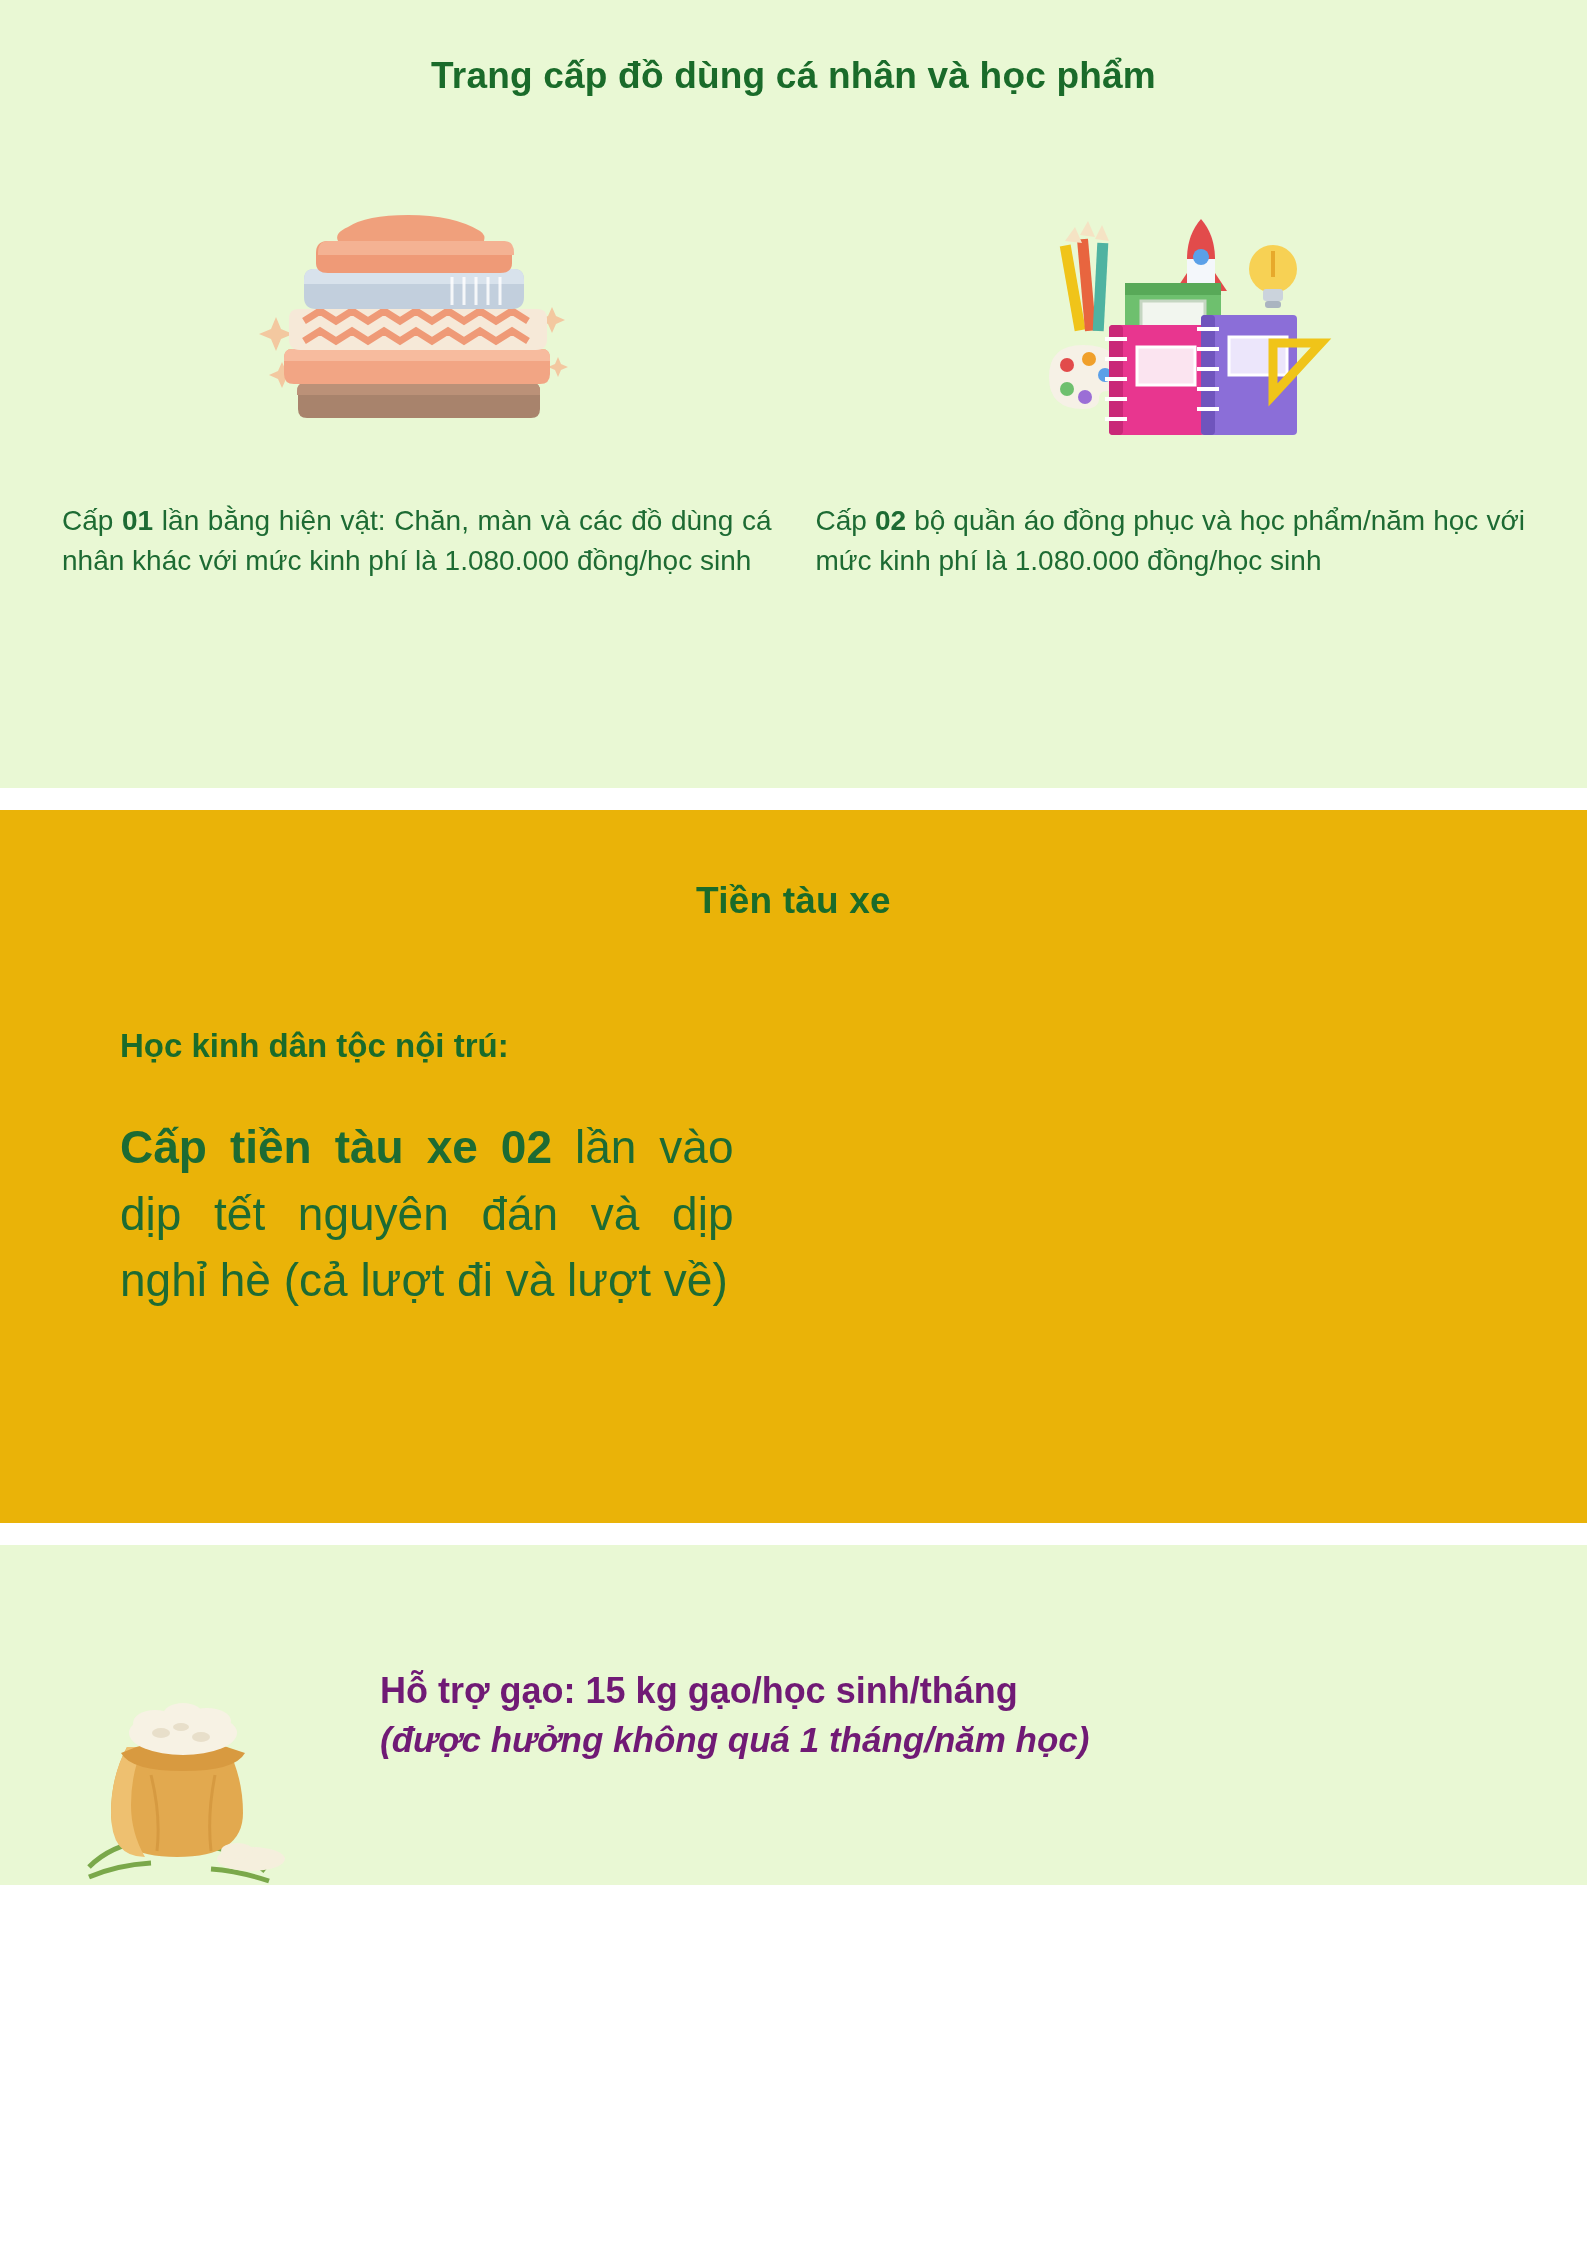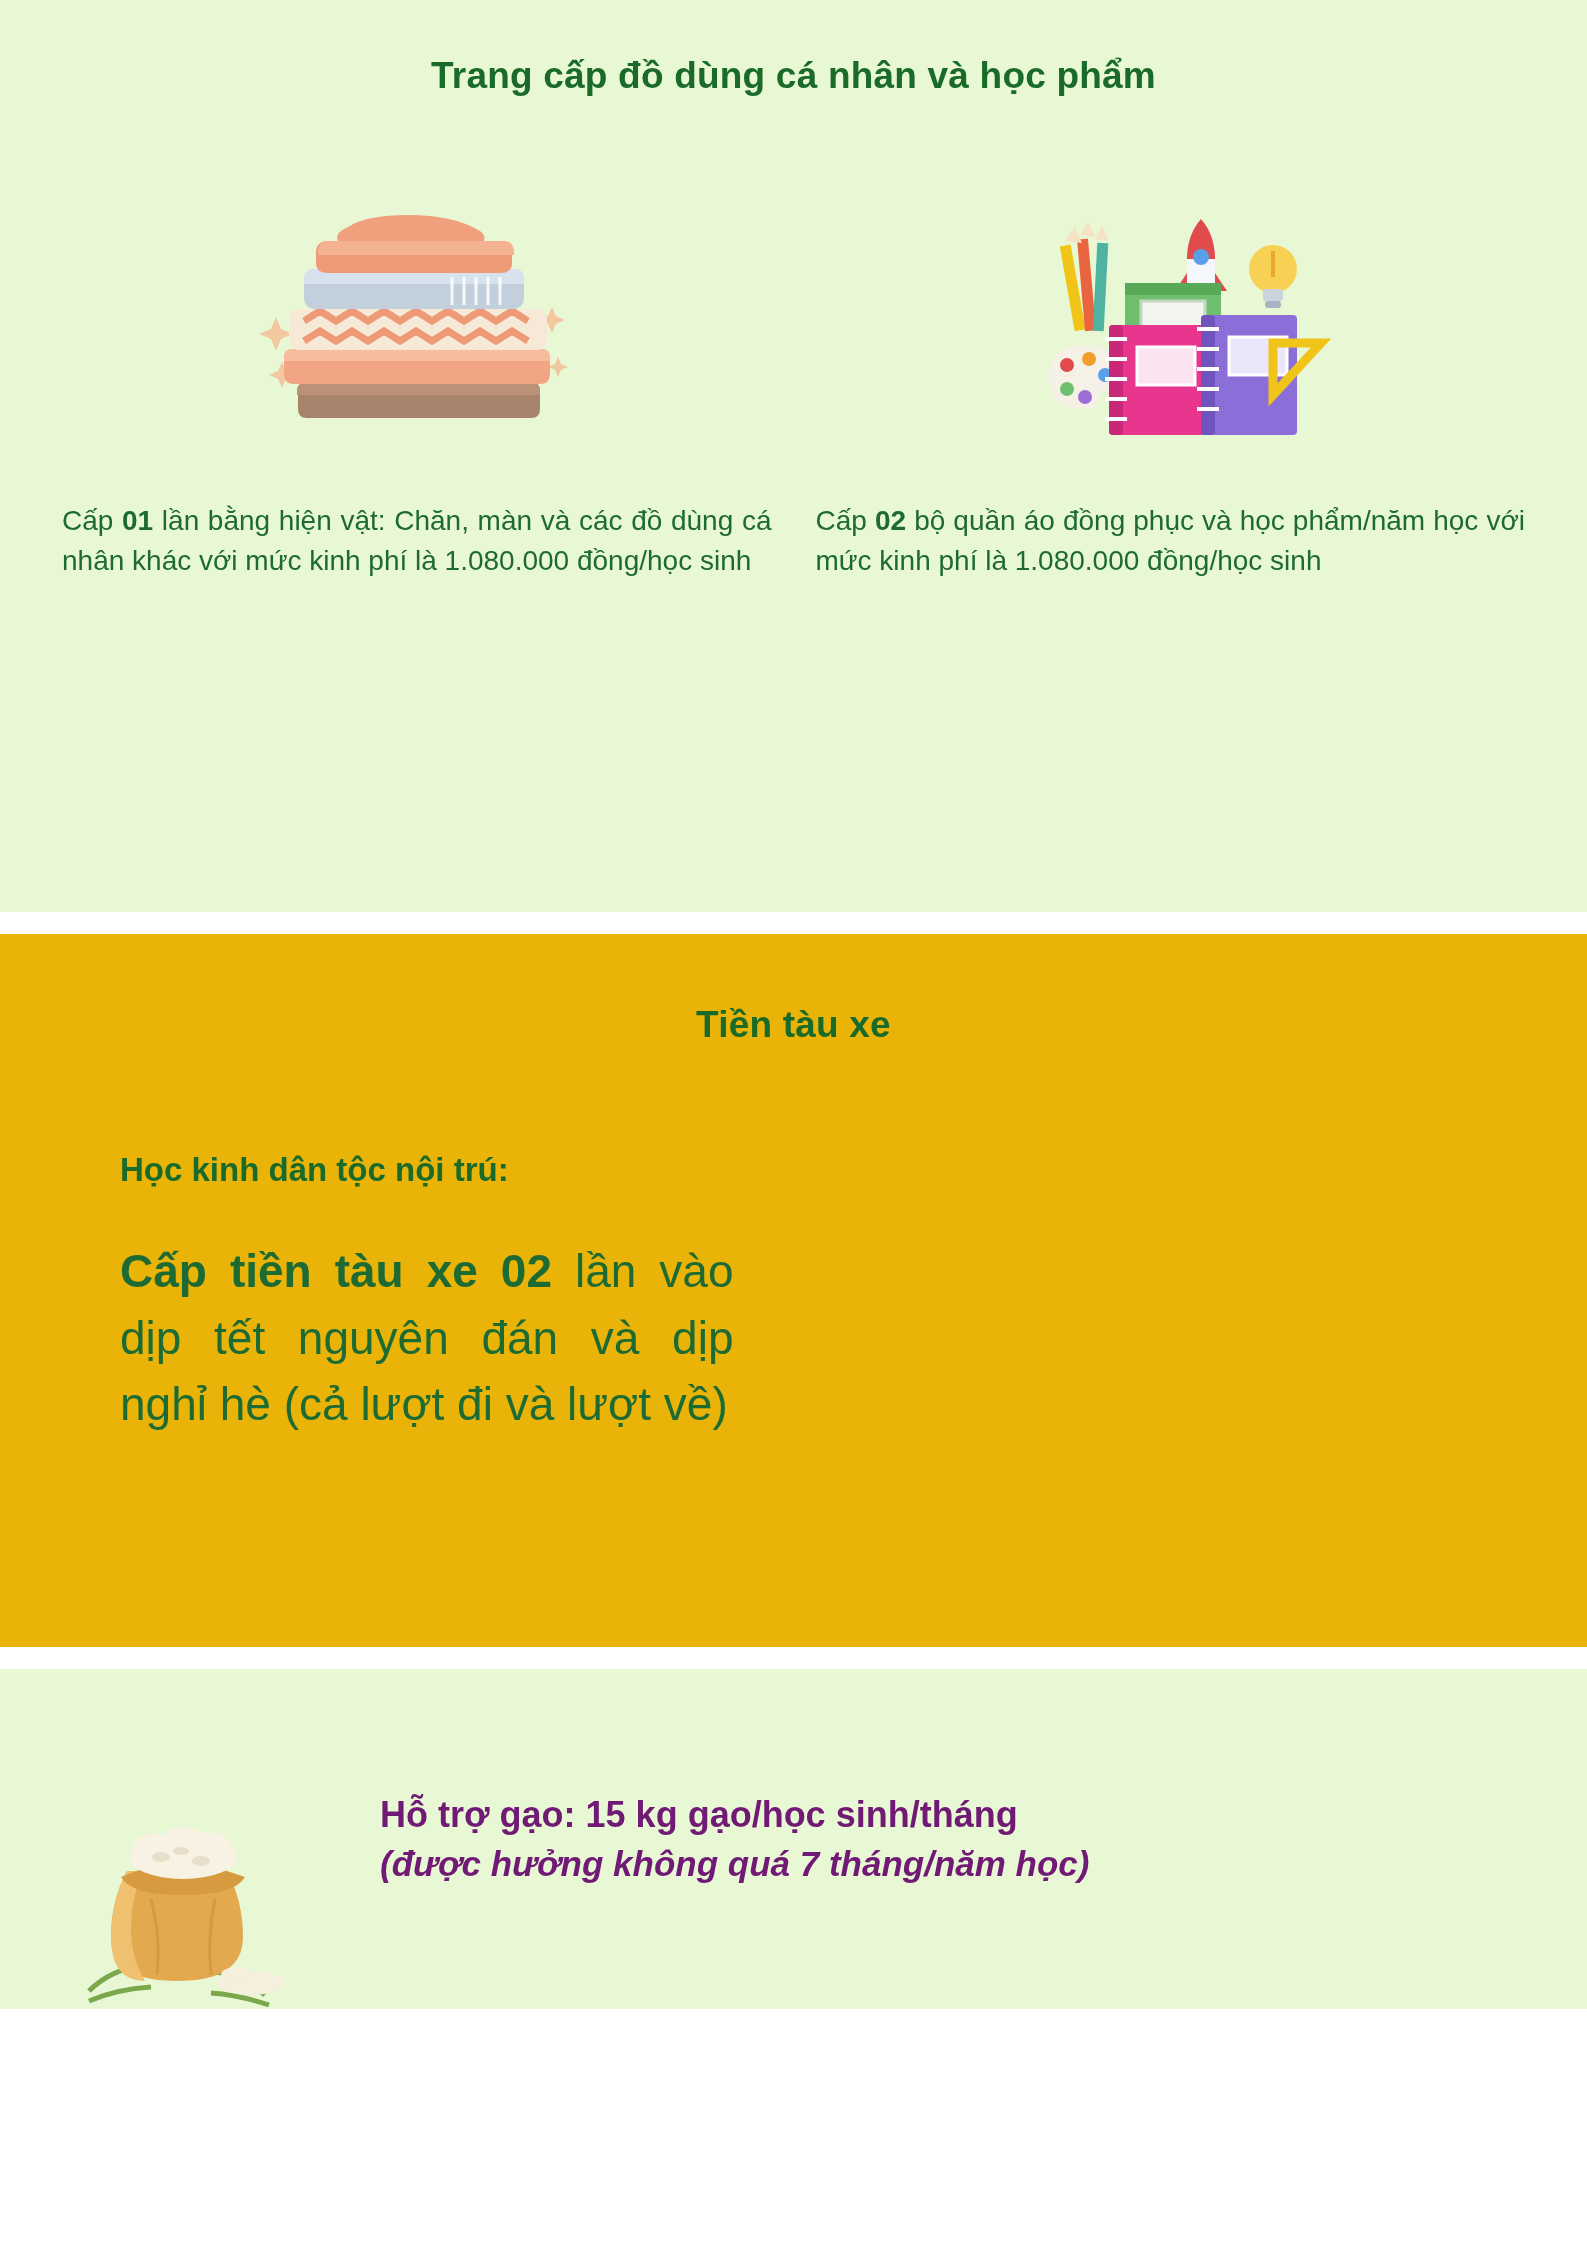--- a/index.html
+++ b/index.html
@@ -20,21 +20,21 @@
     height: 2245px;
     display: flex;
     flex-direction: column;
     background: #ffffff;
   }
 
   
   .section-one {
     background: #e9f8d4;
     padding: 55px 0 50px 0;
-    height: 912px;
+    height: 788px;
     box-sizing: border-box;
   }
   .section-title {
     text-align: center;
     color: #1a6b2a;
     font-weight: bold;
     font-size: 37px;
     letter-spacing: 0.2px;
   }
   .cards {
@@ -318,17 +318,17 @@
         </g>
 
         <g stroke="#cf9138" stroke-width="3" fill="none" opacity="0.6">
           <path d="M96 140 q10 40 6 76"></path>
           <path d="M160 140 q-8 40 -4 76"></path>
         </g>
       </svg>
     </div>
     <div class="rice-text">
       <div class="rice-line1">Hỗ trợ gạo: 15 kg gạo/học sinh/tháng</div>
-      <div class="rice-line2">(được hưởng không quá 7 tháng/năm học)</div>
+      <div class="rice-line2">(được hưởng không quá 1 tháng/năm học)</div>
     </div>
   </div>
 
 </div>
 
 </body></html>

